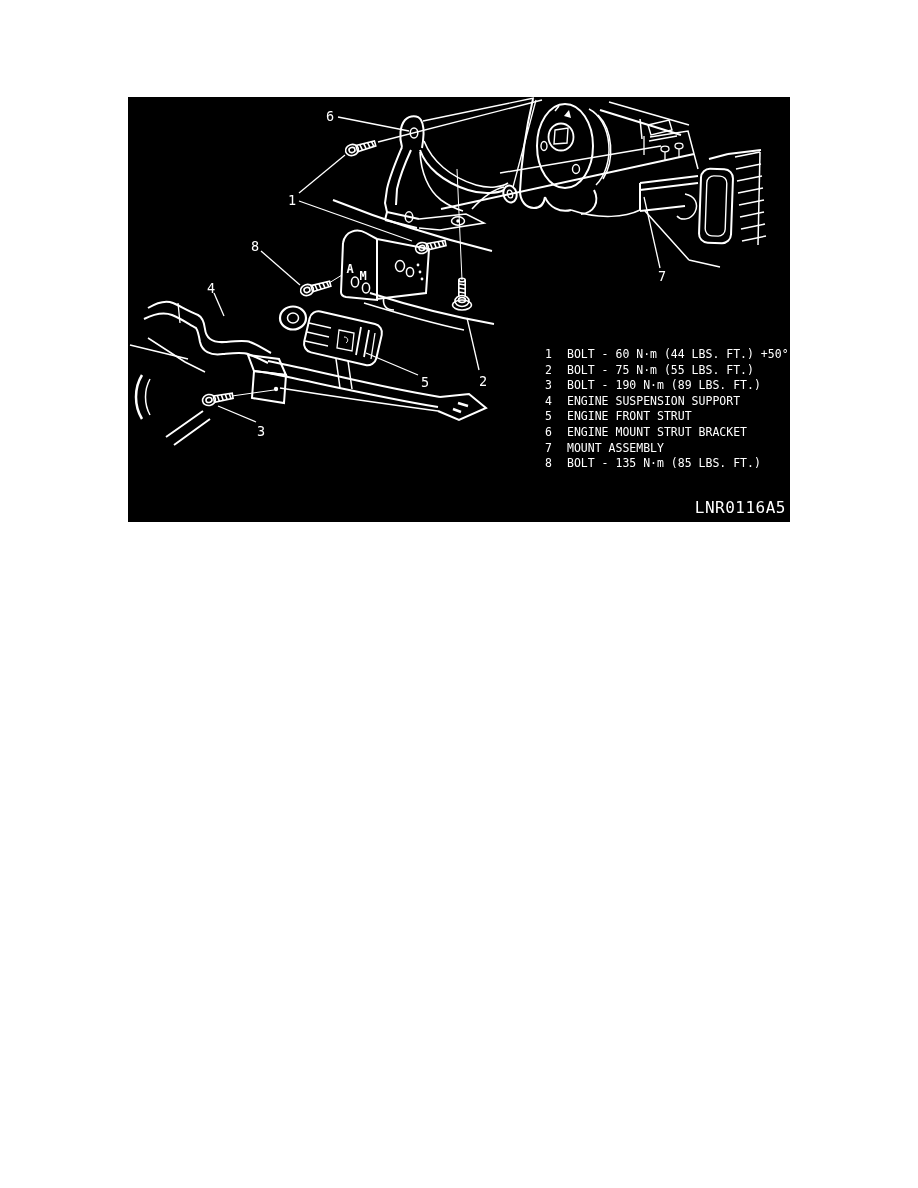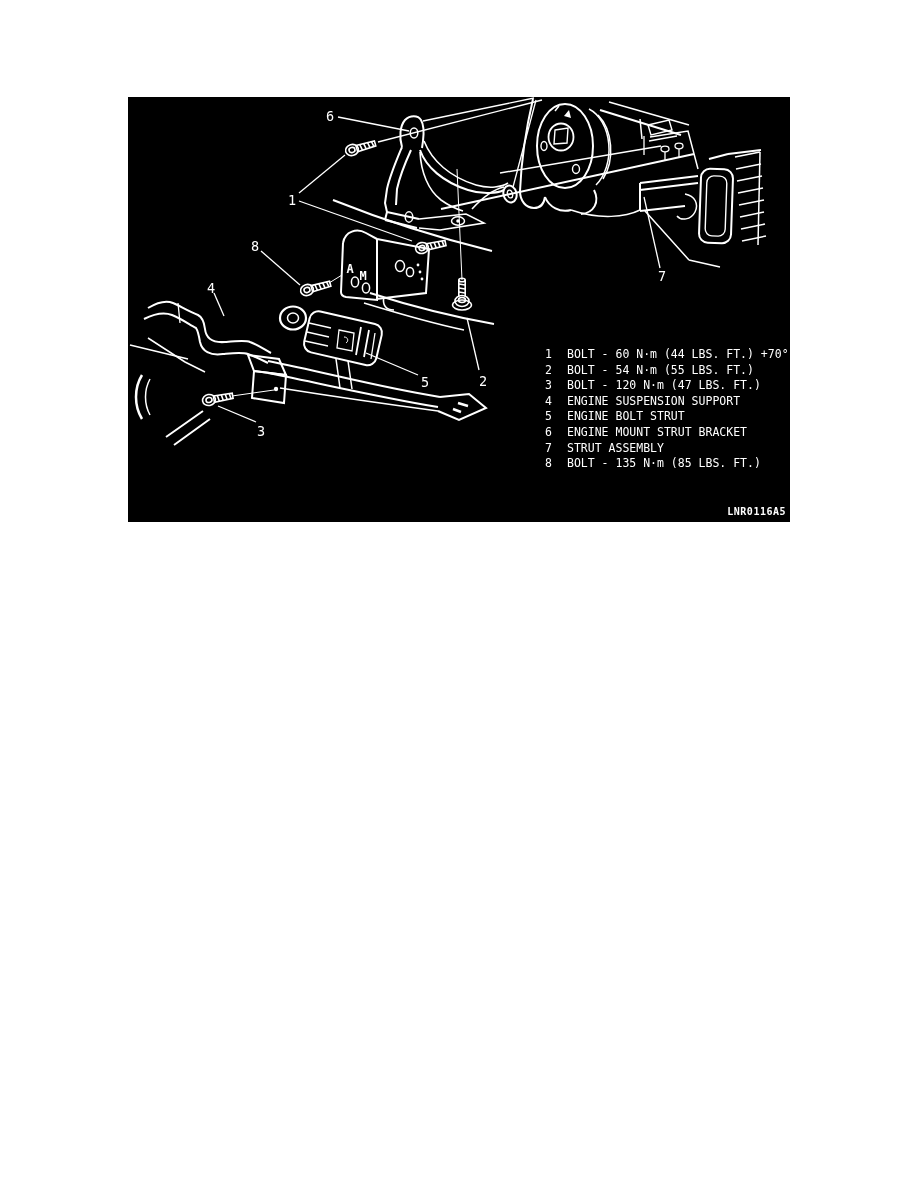--- a/index.html
+++ b/index.html
@@ -15,21 +15,21 @@
   }
   .panel svg { position:absolute; left:0; top:0; width:662px; height:425px; }
   .legend {
     position:absolute; left:417px; top:250px; color:#ffffff;
     font-size:11.5px; line-height:15.6px; letter-spacing:0px; white-space:nowrap;
   }
   .legend-row { display:flex; }
   .legend-row .num { width:22px; flex:none; }
   .figure-id {
     position:absolute; right:4px; bottom:5px; color:#ffffff;
-    font-size:10px; font-weight:bold; letter-spacing:0.5px;
+    font-size:16px; font-weight:normal; letter-spacing:0.5px;
   }
   .callout-text {
     font-family:"DejaVu Sans Mono","Liberation Mono",monospace;
     font-size:13.5px; fill:#ffffff;
   }
   .stamp-text {
     font-family:"DejaVu Sans Mono","Liberation Mono",monospace;
     font-size:12px; font-weight:bold; fill:#ffffff;
   }
 </style>
@@ -193,45 +193,45 @@
       <text class="callout-text" x="83" y="196" text-anchor="middle">4</text>
       <text class="callout-text" x="297" y="290" text-anchor="middle">5</text>
       <text class="callout-text" x="355" y="289" text-anchor="middle">2</text>
       <text class="callout-text" x="133" y="339" text-anchor="middle">3</text>
       <text class="callout-text" x="534" y="184" text-anchor="middle">7</text>
     </svg>
 
     <div class="legend">
       <div class="legend-row">
         <span class="num">1</span>
-        <span class="txt">BOLT - 60 N·m (44 LBS. FT.) +70°</span>
+        <span class="txt">BOLT - 60 N·m (44 LBS. FT.) +50°</span>
       </div>
       <div class="legend-row">
         <span class="num">2</span>
-        <span class="txt">BOLT - 54 N·m (55 LBS. FT.)</span>
+        <span class="txt">BOLT - 75 N·m (55 LBS. FT.)</span>
       </div>
       <div class="legend-row">
         <span class="num">3</span>
-        <span class="txt">BOLT - 120 N·m (47 LBS. FT.)</span>
+        <span class="txt">BOLT - 190 N·m (89 LBS. FT.)</span>
       </div>
       <div class="legend-row">
         <span class="num">4</span>
         <span class="txt">ENGINE SUSPENSION SUPPORT</span>
       </div>
       <div class="legend-row">
         <span class="num">5</span>
-        <span class="txt">ENGINE BOLT STRUT</span>
+        <span class="txt">ENGINE FRONT STRUT</span>
       </div>
       <div class="legend-row">
         <span class="num">6</span>
         <span class="txt">ENGINE MOUNT STRUT BRACKET</span>
       </div>
       <div class="legend-row">
         <span class="num">7</span>
-        <span class="txt">STRUT ASSEMBLY</span>
+        <span class="txt">MOUNT ASSEMBLY</span>
       </div>
       <div class="legend-row">
         <span class="num">8</span>
         <span class="txt">BOLT - 135 N·m (85 LBS. FT.)</span>
       </div>
     </div>
 
     <div class="figure-id">LNR0116A5</div>
   </div>
 </div>

